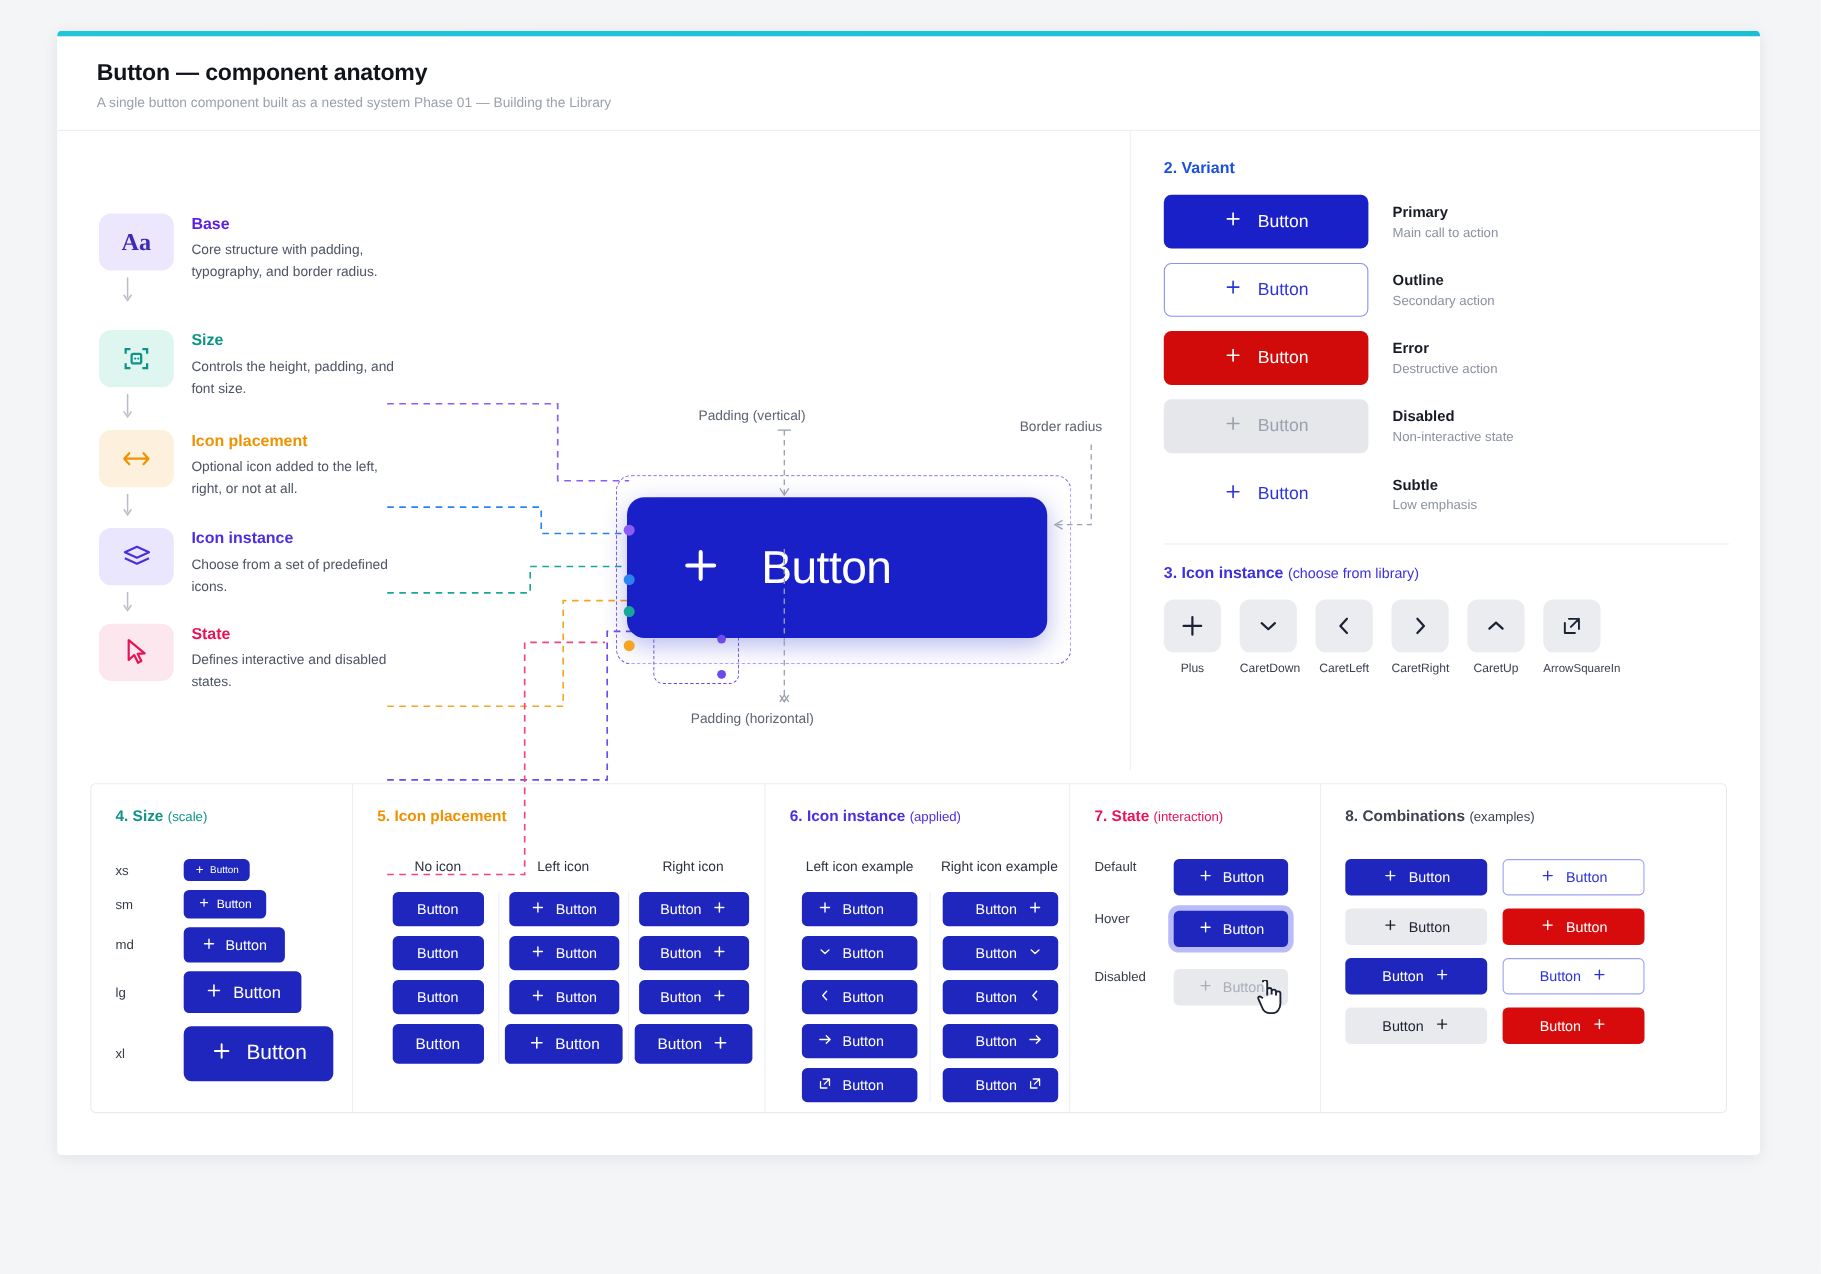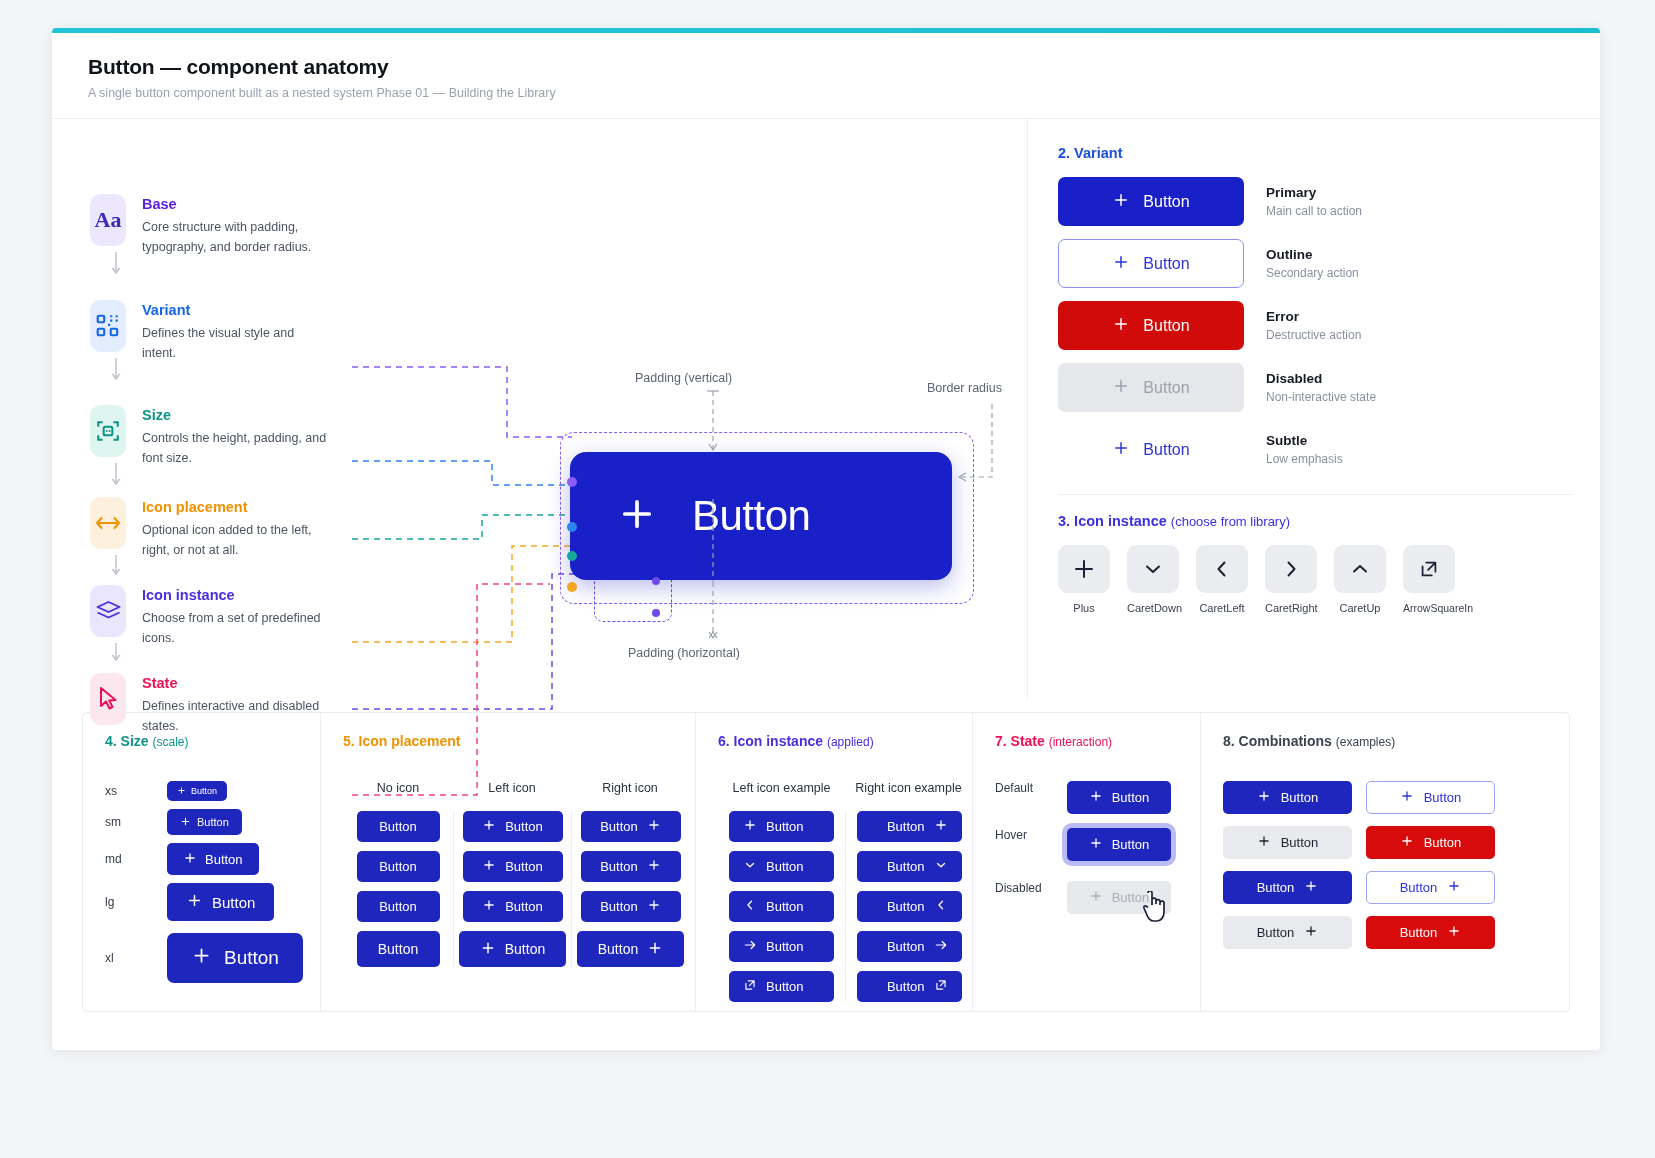--- a/index.html
+++ b/index.html
@@ -28,21 +28,21 @@
   
   .main { display: flex; height: 581px; }
   .left { width: 975px; position: relative; }
   .right { width: 573px; border-left: 1px solid #eceef2; padding: 26px 28px 0 30px; position: relative; }
 
   
   .chain { position: absolute; left: 38px; top: 75px; width: 310px; }
   .layer { display: flex; gap: 16px; position: relative; }
   .layer + .layer { margin-top: 21px; }
   .tile {
-    width: 36px; height: 52px; border-radius: 11px;
+    width: 68px; height: 52px; border-radius: 11px;
     display: flex; align-items: center; justify-content: center;
     flex: none;
     text-align: center;
   }
   .tile svg { display: block; }
   .ltext { padding-top: 2px; }
   .ltitle { font-size: 14.5px; font-weight: bold; margin-bottom: 5px; }
   .ldesc { font-size: 12.5px; color: #4c5464; line-height: 1.62; max-width: 185px; }
   .arrow { position: absolute; left: 25px; width: 2px; }
   .arrow svg { position: absolute; left: -4px; top: 0; }
@@ -194,40 +194,20 @@
             <div class="ldesc">Core structure with padding, typography, and border radius.</div>
           </div>
           <div class="arrow" style="top:58px;height:26px">
             <svg width="10" height="26">
                 <line x1="5" y1="0" x2="5" y2="19" stroke="#b9bfca" stroke-width="1.4"></line>
                 <path d="M1.5 16 L5 21 L8.5 16" fill="none" stroke="#b9bfca" stroke-width="1.4"></path>
               </svg>
           </div>
         </div>
 
-        <div class="layer" style="margin-top:42px">
-          <div class="tile" style="background:#e4edfd">
-            <svg width="26" height="26" viewBox="0 0 24 24" fill="none" stroke="#1667e8" stroke-width="2">
-              <rect x="2.5" y="2.5" width="6" height="6" rx="1"></rect>
-                <rect x="2.5" y="14.5" width="6" height="6" rx="1"></rect>
-              <rect x="14.5" y="14.5" width="6" height="6" rx="1"></rect>
-              <path d="M14 3 h2 M19 3 h2 M14 7 h2 M19 7 h2 M12 11 h2"></path>
-            </svg>
-          </div>
-          <div class="ltext">
-            <div class="ltitle" style="color:#1667e8">Variant</div>
-            <div class="ldesc">Defines the visual style and intent.</div>
-          </div>
-          <div class="arrow" style="top:58px;height:26px">
-            <svg width="10" height="26">
-                <line x1="5" y1="0" x2="5" y2="19" stroke="#b9bfca" stroke-width="1.4"></line>
-                <path d="M1.5 16 L5 21 L8.5 16" fill="none" stroke="#b9bfca" stroke-width="1.4"></path>
-              </svg>
-          </div>
-        </div>
 
         <div class="layer" style="margin-top:42px">
           <div class="tile" style="background:#dff5f0">
             <svg width="26" height="26" viewBox="0 0 24 24" fill="none" stroke="#0d9488" stroke-width="1.9">
               <path d="M3 8 V4 h4 M17 4 h4 v4 M21 16 v4 h-4 M7 20 H3 v-4"></path>
               <rect x="8" y="8" width="8" height="8" rx="1.4"></rect>
                 <circle cx="11" cy="12" r=".9" fill="#0d9488" stroke="none"></circle>
                 <circle cx="13.6" cy="12" r=".9" fill="#0d9488" stroke="none"></circle>
             </svg>
           </div>

